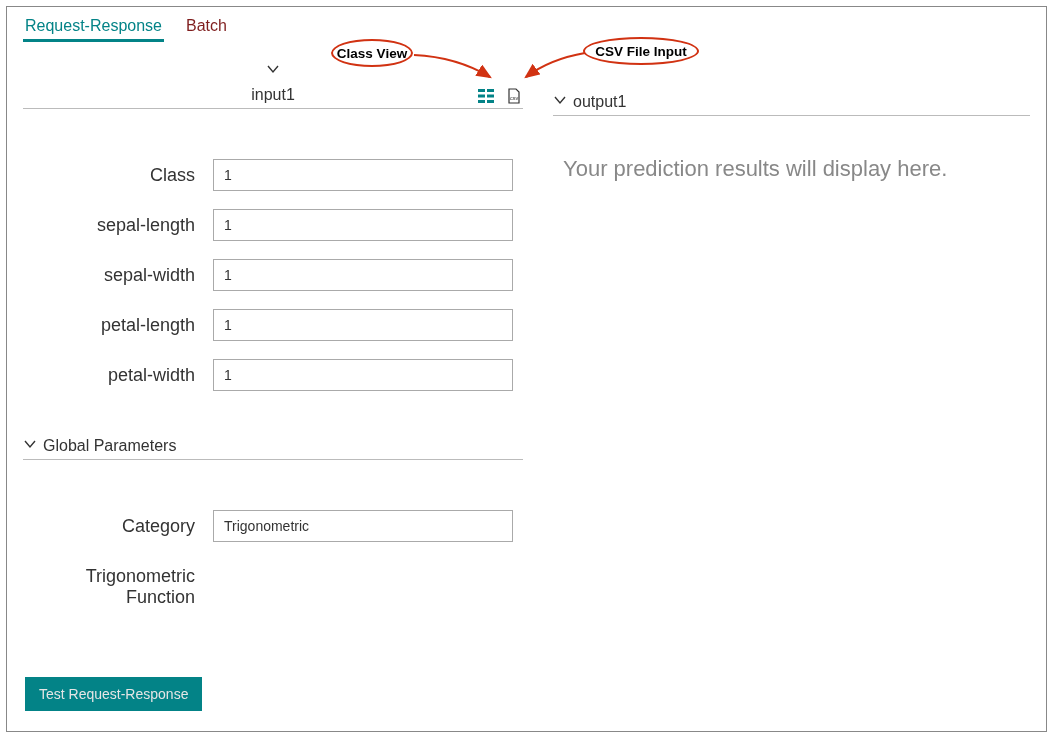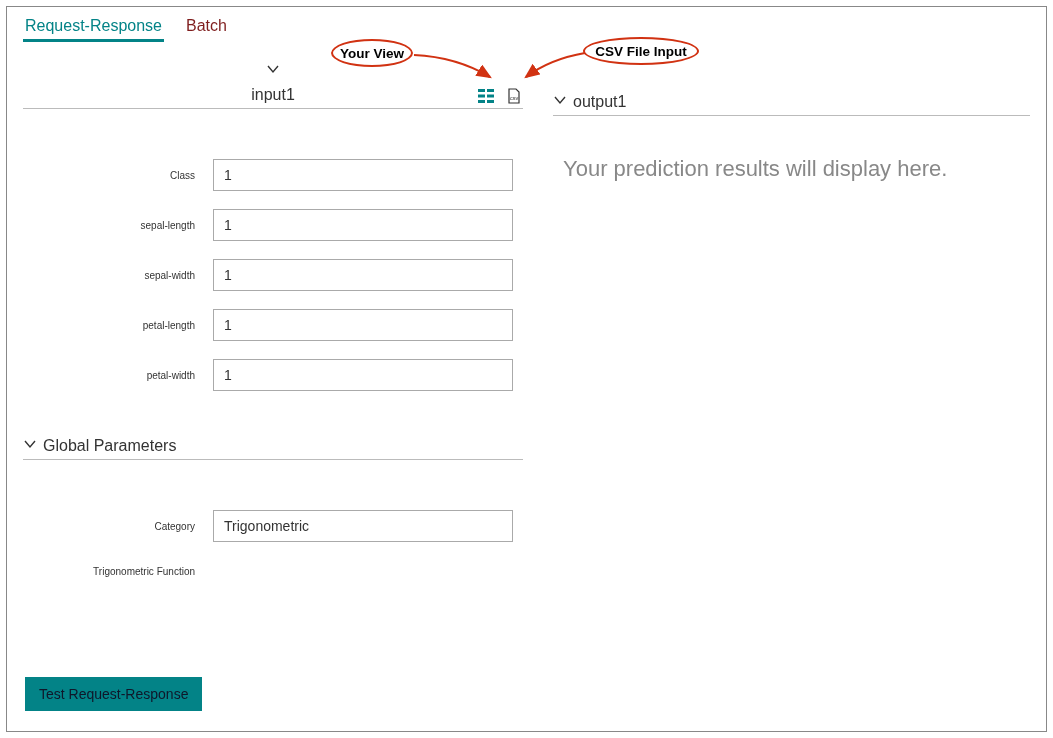--- a/index.html
+++ b/index.html
@@ -71,21 +71,21 @@
   }
   .form-row {
     display: flex;
     align-items: center;
     margin-bottom: 18px;
   }
   .form-label {
     width: 190px;
     text-align: right;
     padding-right: 18px;
-    font-size: 10px;
+    font-size: 18px;
     color: #333;
   }
   .form-input {
     flex: 1;
     max-width: 300px;
     height: 32px;
     border: 1px solid #aaa;
     padding: 4px 10px;
     font-size: 14px;
     color: #333;
@@ -97,21 +97,21 @@
     color: #888;
     font-weight: 400;
     margin-top: 40px;
     padding-left: 10px;
   }
   .test-btn {
     position: absolute;
     left: 18px;
     bottom: 20px;
     background: #038387;
-    color: #0f172a;
+    color: #e5e5e5;
     border: none;
     padding: 9px 14px;
     font-size: 14px;
     cursor: pointer;
     font-family: inherit;
   }
 
   
   .callout-ellipse {
     position: absolute;
@@ -142,21 +142,21 @@
 <body>
 
 <div class="app-frame">
 
   <div class="tabs">
     <div class="tab active">Request-Response</div>
     <div class="tab">Batch</div>
   </div>
 
   <div class="callout-ellipse callout-listview">
-    <span>Your View</span>
+    <span>Class View</span>
   </div>
   <div class="callout-ellipse callout-csv">
     <span>CSV File Input</span>
   </div>
 
   <svg class="arrow-svg" style="left:405px; top:40px;" width="90" height="40">
     <defs>
       <marker id="ah1" markerWidth="8" markerHeight="8" refX="6" refY="3" orient="auto">
         <path d="M0,0 L7,3 L0,6 Z" fill="#d13212"></path>
       </marker>

